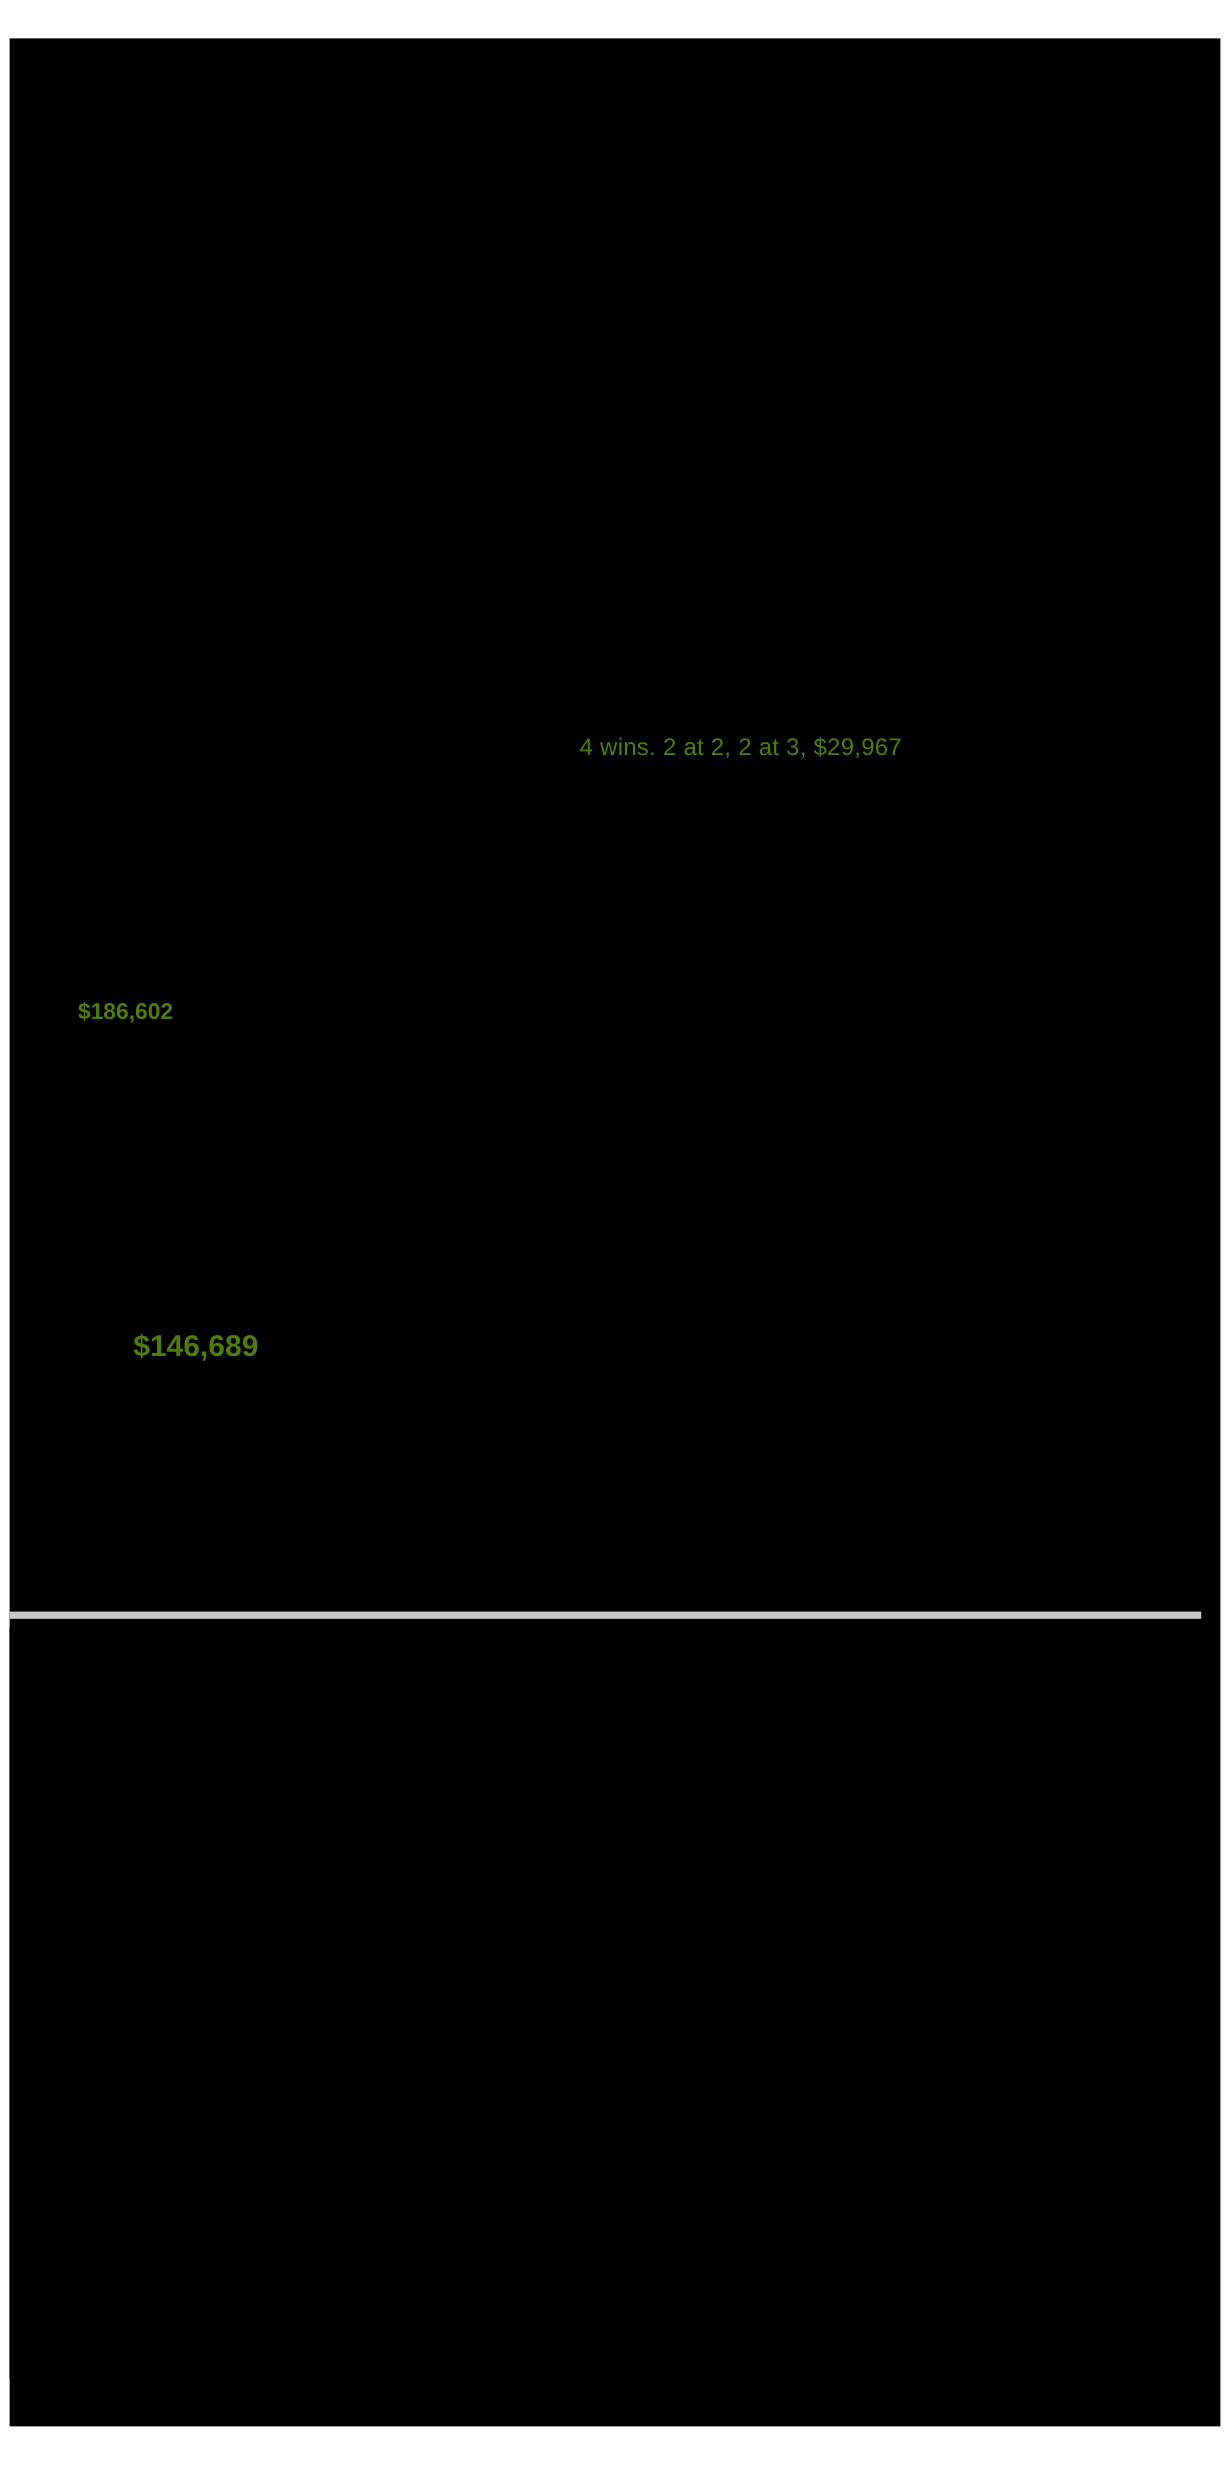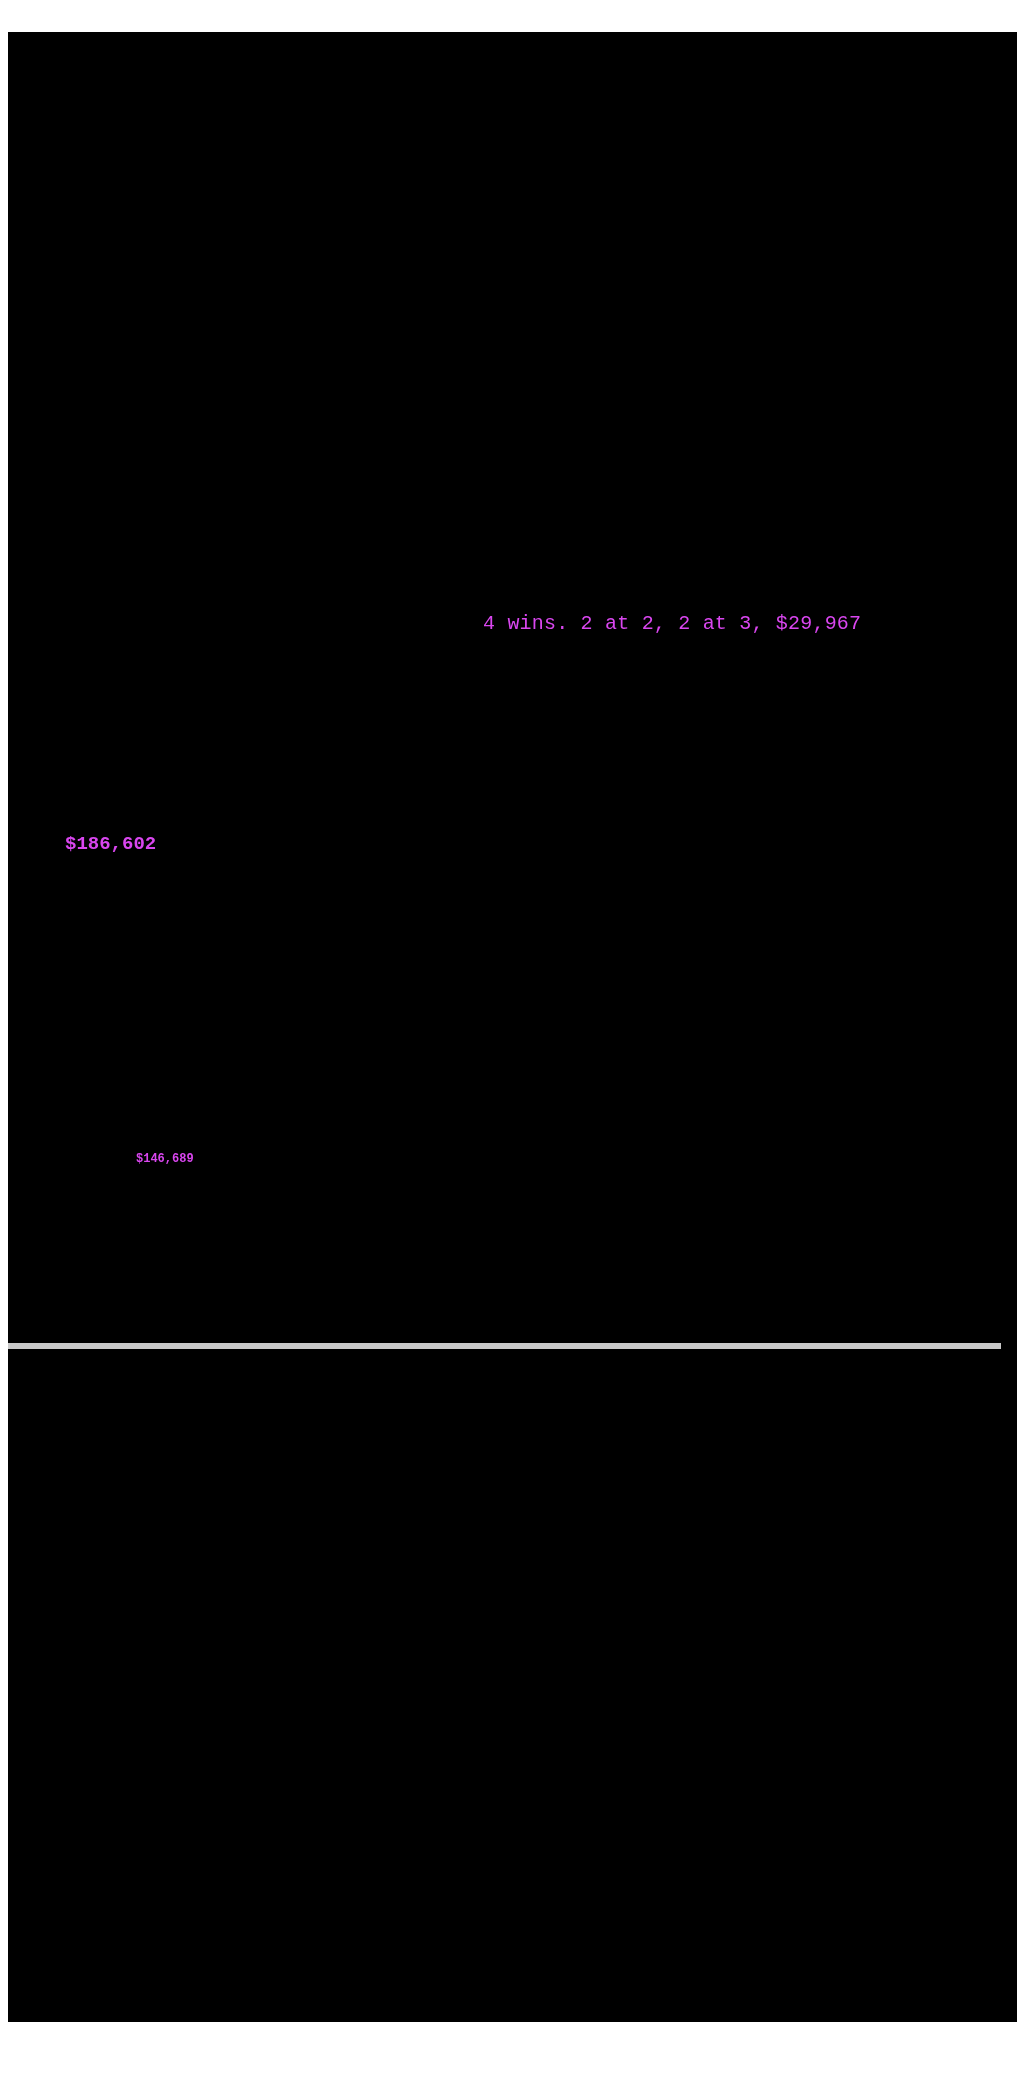--- a/index.html
+++ b/index.html
@@ -45,43 +45,42 @@
     position: absolute;
     left: 8px;
     top: 1357px;
     width: 993px;
     height: 625px;
     background: #000000;
   }
   
   .annot {
     position: absolute;
-    color: #d946ef;
-    font-family: Liberation Mono, monospace;
+    color: #4d7c0f;
+    font-family: Liberation Sans, sans-serif;
     white-space: nowrap;
   }
   #annot-wins {
     left: 475px;
     top: 580px;
     font-size: 20px;
     font-weight: 400;
     letter-spacing: 0.2px;
   }
   #annot-earnings-1 {
     left: 57px;
     top: 801px;
     font-size: 19px;
     font-weight: 700;
   }
   #annot-earnings-2 {
-    left: 128px;
+    left: 103px;
     top: 1076px;
-    font-size: 12px;
+    font-size: 25px;
     font-weight: 700;
-    margin-top: 44px;
   }
 </style>
 </head>
 <body>
 
 <div class="page">
 
   <div class="panel">
 
     <div class="annot" id="annot-wins">4 wins. 2 at 2, 2 at 3, $29,967</div>

